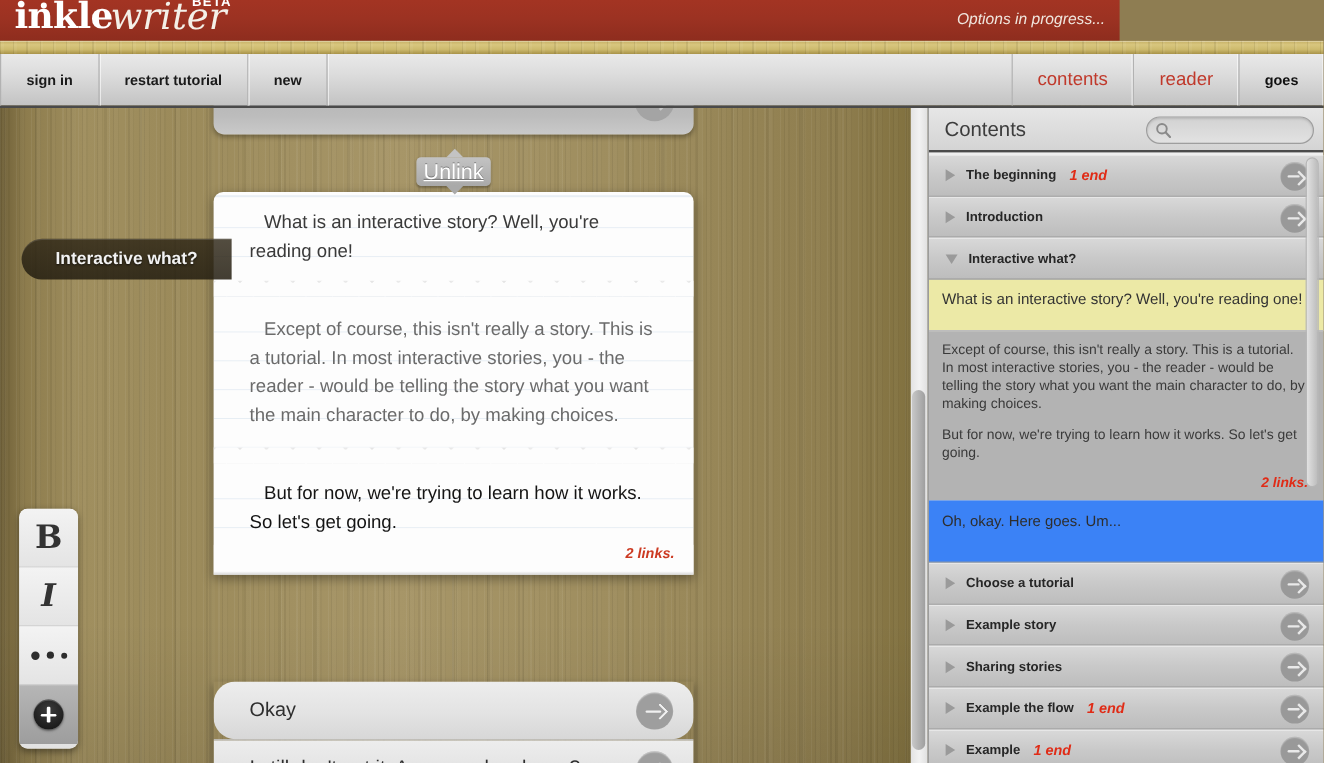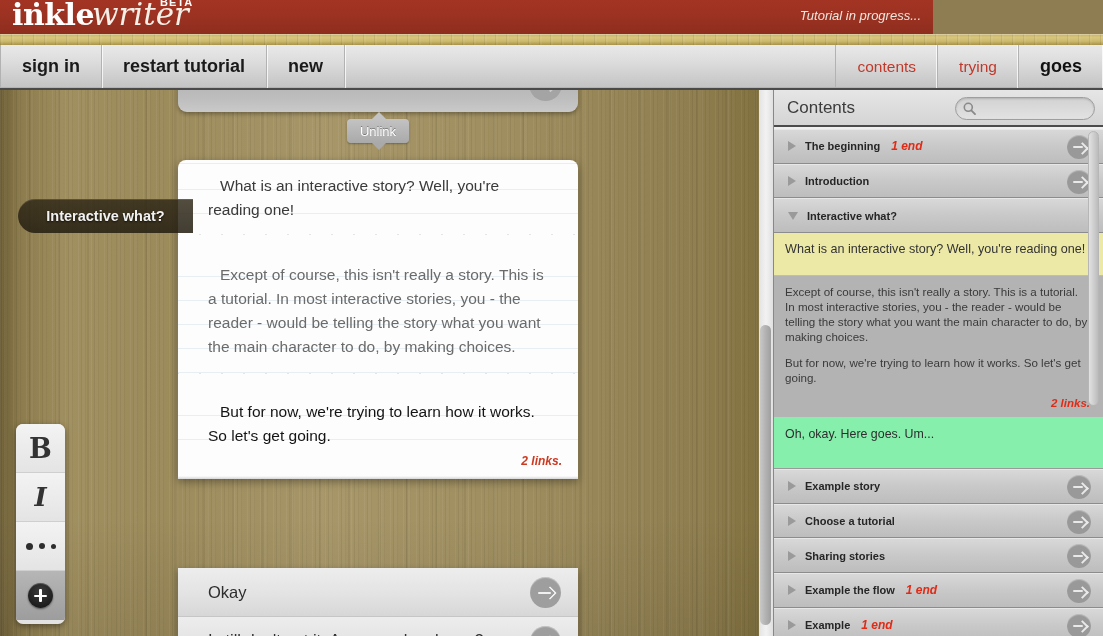--- a/index.html
+++ b/index.html
@@ -77,21 +77,21 @@
   #navbar {
     position:absolute; left:0; top:45px; width:1103px; height:45px; z-index:20;
     background:linear-gradient(180deg,#e9e9e9 0%,#dcdcdc 40%,#c4c4c4 98%,#9b9b9b 100%);
     border-bottom:2px solid #4a4a4a;
   }
   .nav-group { display:flex; height:43px; align-items:stretch; }
   #nav-left { position:absolute; left:0; top:0; }
   #nav-right { position:absolute; right:0; top:0; }
   .nav-item {
     display:flex; align-items:center; padding:0 21px;
-    font-size:18px; font-weight:bold; color:#1a1a1a;
+    font-size:12px; font-weight:bold; color:#1a1a1a;
     border-right:1px solid #b2b2b2;
     box-shadow:1px 0 0 rgba(255,255,255,0.75);
     cursor:pointer; user-select:none;
   }
   #nav-left .nav-item:first-child { border-left:1px solid #b2b2b2; }
   #nav-right .nav-item { border-right:none; border-left:1px solid #b2b2b2; box-shadow:-1px 0 0 rgba(255,255,255,0.75) inset; }
   .nav-item.link { color:#c0392b; font-weight:normal; font-size:15.5px; }
   .nav-item.active { color:#111; font-weight:bold; }
 
   
@@ -117,27 +117,28 @@
   #clipped-card .carrow:before {
     content:""; position:absolute; left:8px; top:15px; width:14px; height:2px; background:#c9c9c9;
   }
   #clipped-card .carrow:after {
     content:""; position:absolute; left:16px; top:11px; width:9px; height:9px;
     border-top:2px solid #c9c9c9; border-right:2px solid #c9c9c9; transform:rotate(45deg);
   }
 
   
   #unlink-badge {
-    position:absolute; left:169px; top:29px; width:62px; height:24px; z-index:9;
+    position:absolute; left:169px; top:41px; width:62px; height:24px; z-index:9;
     background:linear-gradient(180deg,#c3c3c3 0%,#a9a9a9 100%);
     border-radius:4px;
     display:flex; align-items:center; justify-content:center;
-    font-size:13px; color:#fff; text-shadow:0 -1px 0 rgba(0,0,0,0.35);
+    font-size:18px; color:#fff; text-shadow:0 -1px 0 rgba(0,0,0,0.35);
     box-shadow:0 1px 2px rgba(0,0,0,0.3);
     cursor:pointer;
+    text-decoration:underline;
   }
   #unlink-badge:before {
     content:""; position:absolute; left:25px; top:-7px;
     border-left:7px solid transparent; border-right:7px solid transparent;
     border-bottom:7px solid #c3c3c3;
   }
   #unlink-badge:after {
     content:""; position:absolute; left:25px; bottom:-7px;
     border-left:7px solid transparent; border-right:7px solid transparent;
     border-top:7px solid #a9a9a9;
@@ -185,21 +186,21 @@
     border-radius:0 0 10px 10px; overflow:hidden;
     box-shadow:0 3px 7px rgba(0,0,0,0.35);
   }
   .option-row {
     position:relative; height:48px;
     background:linear-gradient(180deg,#ededed 0%,#e3e3e3 55%,#d7d7d7 100%);
     border-top:1px solid #c6c6c6;
     display:flex; align-items:center;
     cursor:pointer;
   }
-  .option-row:first-child { border-top:none; }
+  .option-row:first-child { border-top:none;border-radius:18px; }
   .option-row .otext {
     padding-left:30px; font-size:16.5px; color:#2e2e2e;
     white-space:nowrap; overflow:hidden;
   }
   .option-row .oarrow {
     position:absolute; right:17px; top:9px; width:31px; height:31px;
     border-radius:50%; background:#9e9e9e;
     box-shadow:inset 0 1px 1px rgba(255,255,255,0.4);
   }
   .option-row .oarrow:before {
@@ -350,21 +351,21 @@
   .toc-sub-gray {
     background:#b3b3b3; padding:8px 14px 4px 11px;
     font-size:11.6px; line-height:15px; color:#3a3a3a; cursor:pointer;
   }
   .toc-sub-gray p { margin-bottom:11px; }
   .toc-sub-gray .links {
     text-align:right; font-size:11.5px; font-style:italic; font-weight:bold;
     color:#e02b16; margin-bottom:2px;
   }
   .toc-sub-white {
-    background:#86efac; padding:9px 14px 26px 11px;
+    background:#3b82f6; padding:9px 14px 26px 11px;
     font-size:12.4px; line-height:16px; color:#2e2e2e;
     border-bottom:1px solid #9a9a9a; cursor:pointer;
   }
 
   #toc-scroll-thumb {
     position:absolute; right:4px; top:41px; width:11px; height:275px; z-index:14;
     border-radius:6px;
     background:linear-gradient(90deg,#e2e2e2,#cfcfcf,#bcbcbc);
     border:1px solid #b6b6b6;
     cursor:pointer;
@@ -374,34 +375,34 @@
 <body>
 
 <div id="wood-bg"></div>
 
 <div id="header">
   <div id="logo">
     <span class="dot"></span>
     <span class="ink">inkle</span><span class="wr">writer</span>
     <span class="beta">BETA</span>
   </div>
-  <div id="tutorial-status">Tutorial in progress...</div>
+  <div id="tutorial-status">Options in progress...</div>
 </div>
 
 <div id="gold-strip"></div>
 
 <div id="navbar">
   <div class="nav-group" id="nav-left">
     <div class="nav-item">sign in</div>
     <div class="nav-item">restart tutorial</div>
     <div class="nav-item">new</div>
   </div>
   <div class="nav-group" id="nav-right">
     <div class="nav-item link">contents</div>
-    <div class="nav-item link">trying</div>
+    <div class="nav-item link">reader</div>
     <div class="nav-item active">goes</div>
   </div>
 </div>
 
 <div id="story-tab">Interactive what?</div>
 
 <div id="format-toolbar">
   <div class="fmt-btn">
     <span class="fmt-b">B</span>
   </div>
@@ -493,27 +494,27 @@
     <div class="toc-sub-gray">
       <p>Except of course, this isn't really a story. This is a tutorial. In most interactive stories, you - the reader - would be telling the story what you want the main character to do, by making choices.</p>
       <p>But for now, we're trying to learn how it works. So let's get going.</p>
       <div class="links">2 links.</div>
     </div>
 
     <div class="toc-sub-white">Oh, okay. Here goes. Um...</div>
 
     <div class="toc-row">
       <span class="tri"></span>
+      <span class="toc-label">Choose a tutorial</span>
+      <span class="toc-arrow"></span>
+    </div>
+
+    <div class="toc-row">
+      <span class="tri"></span>
       <span class="toc-label">Example story</span>
-      <span class="toc-arrow"></span>
-    </div>
-
-    <div class="toc-row">
-      <span class="tri"></span>
-      <span class="toc-label">Choose a tutorial</span>
       <span class="toc-arrow"></span>
     </div>
 
     <div class="toc-row">
       <span class="tri"></span>
       <span class="toc-label">Sharing stories</span>
       <span class="toc-arrow"></span>
     </div>
 
     <div class="toc-row">

